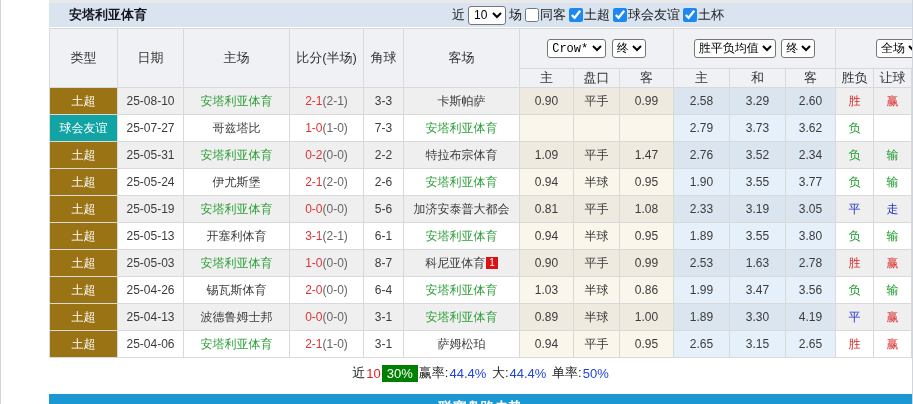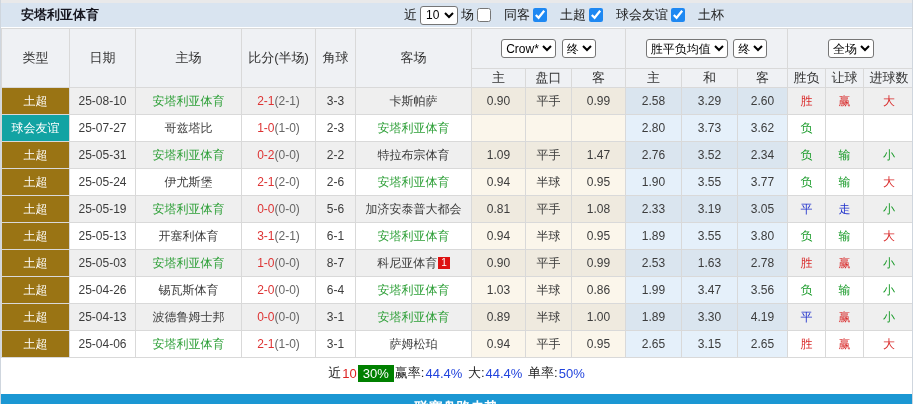--- a/index.html
+++ b/index.html
@@ -1,37 +1,37 @@
 <!DOCTYPE html>
 <html><head>
 <meta charset="utf-8">
 <style>
   * { margin:0; padding:0; box-sizing:border-box; }
   html,body { background:#fff; }
   body { font-family:"Liberation Sans","DejaVu Sans",sans-serif; font-size:12px; color:#333; }
-  .widget { width:913px; height:404px; border-left:1px solid #cfd6de; border-right:1px solid #cfd6de; overflow:hidden; background:#fff; }
+  .widget { width:913px; height:404px; border-left:1px solid #cfd6de; border-right:1px solid #cfd6de; overflow:hidden; background:#fff;padding-left:48px; }
   .top-strip { height:3px; background:#e9e9ea; }
 
   
   .title-bar { height:25px; background:#d9e4f0; display:flex; align-items:center; border-bottom:1px solid #fff; }
   .title-bar .team-title { font-size:13px; font-weight:bold; color:#16161f; margin-left:20px; }
   .controls { margin-left:auto; margin-right:188px; display:flex; align-items:center; gap:3px; font-size:13px; color:#222; }
   .controls select { font-size:12px; height:19px; border:1px solid #767676; border-radius:3px; background:#fff; padding:0 1px; }
-  .controls label { display:flex; align-items:center; gap:13px; }
+  .controls label { display:flex; align-items:center; gap:1px; }
   .controls input[type=checkbox]{ width:14px; height:14px; accent-color:#1e88f2; }
 
   
   table { border-collapse:collapse; width:913px; table-layout:fixed; }
   th,td { border:1px solid #d9d9d9; text-align:center; overflow:hidden; white-space:nowrap; }
   thead th { background:#eff1f4; font-weight:normal; font-size:13px; color:#333; }
   .hdr-main th { height:40px; }
   .hdr-drop { height:21px; }
   .hdr-sub th { height:19px; }
   .hdr-drop th, .hdr-sub th { background:#eff1f4; }
-  .hdr-drop select { font-size:12px; height:19px; border:1px solid #767676; border-radius:3px; background:#fff; margin:0 1px; }
+  .hdr-drop select { font-size:12px; height:19px; border:1px solid #767676; border-radius:3px; background:#fff; margin:0 1px;font-family:Liberation Mono, monospace; }
   tbody td { height:27px; font-size:12px; color:#3c3c3c; }
   tbody tr { background:#fff; }
   tbody tr.odd { background:#efefef; }
   td.tint-asia { background-color:rgba(240,224,184,0.28); }
   td.tint-euro { background-color:rgba(173,209,240,0.32);margin-left:32px; }
   td.type-badge { color:#fff; font-size:12px; }
   .team-green { color:#2fa039; }
   .score-ft { color:#dd3333; }
   .score-ht { color:#666; }
   .c-red { color:#d92b2b; }
@@ -146,26 +146,26 @@
       <td class="tint-euro">2.60</td>
       <td class="c-red">胜</td>
       <td class="c-red">赢</td>
       <td class="c-red">大</td>
     </tr>
         <tr>
       <td class="type-badge" style="background: rgb(18, 163, 163);">球会友谊</td>
       <td>25-07-27</td>
       <td>哥兹塔比</td>
       <td><span class="score-ft">1-0</span><span class="score-ht">(1-0)</span></td>
-      <td>2-3</td>
+      <td>7-3</td>
       <td><span class="team-green">安塔利亚体育</span></td>
       <td class="tint-asia"></td>
       <td class="tint-asia"></td>
       <td class="tint-asia"></td>
-      <td class="tint-euro">2.80</td>
+      <td class="tint-euro">2.79</td>
       <td class="tint-euro">3.73</td>
       <td class="tint-euro">3.62</td>
       <td class="c-green">负</td>
       <td></td>
       <td></td>
     </tr>
         <tr class="odd">
       <td class="type-badge" style="background: rgb(154, 116, 20);">土超</td>
       <td>25-05-31</td>
       <td class="team-green">安塔利亚体育</td>

